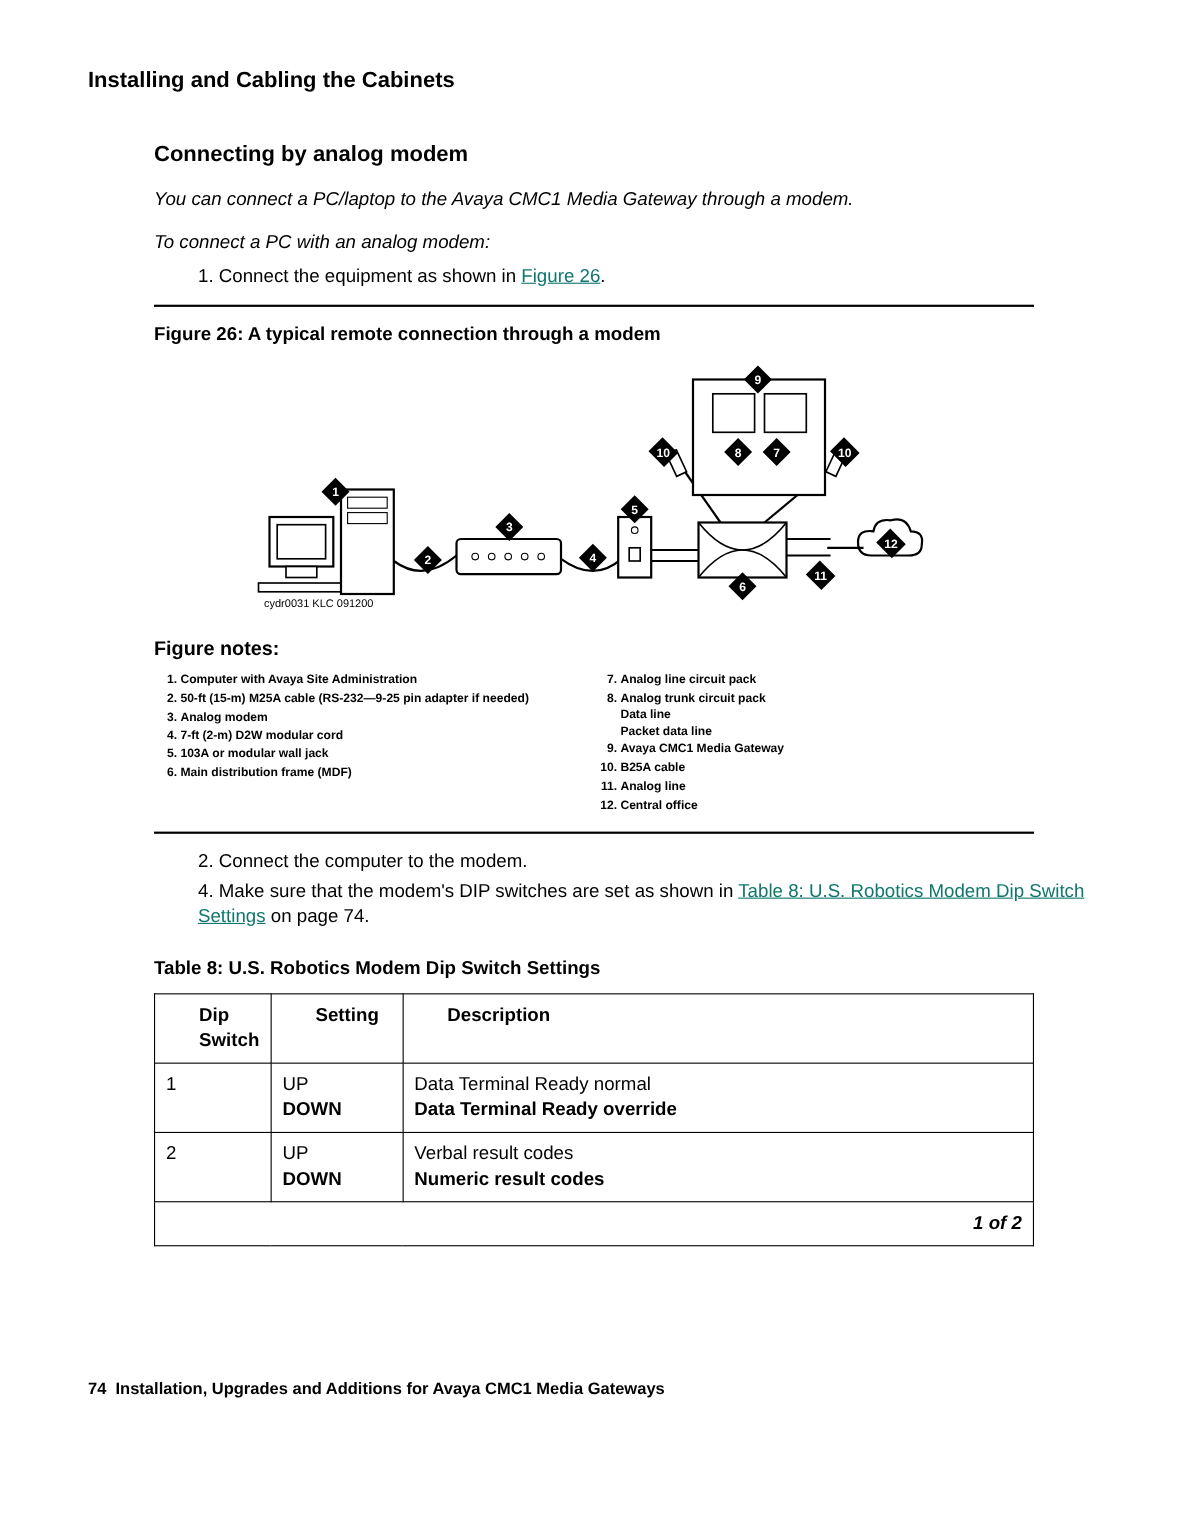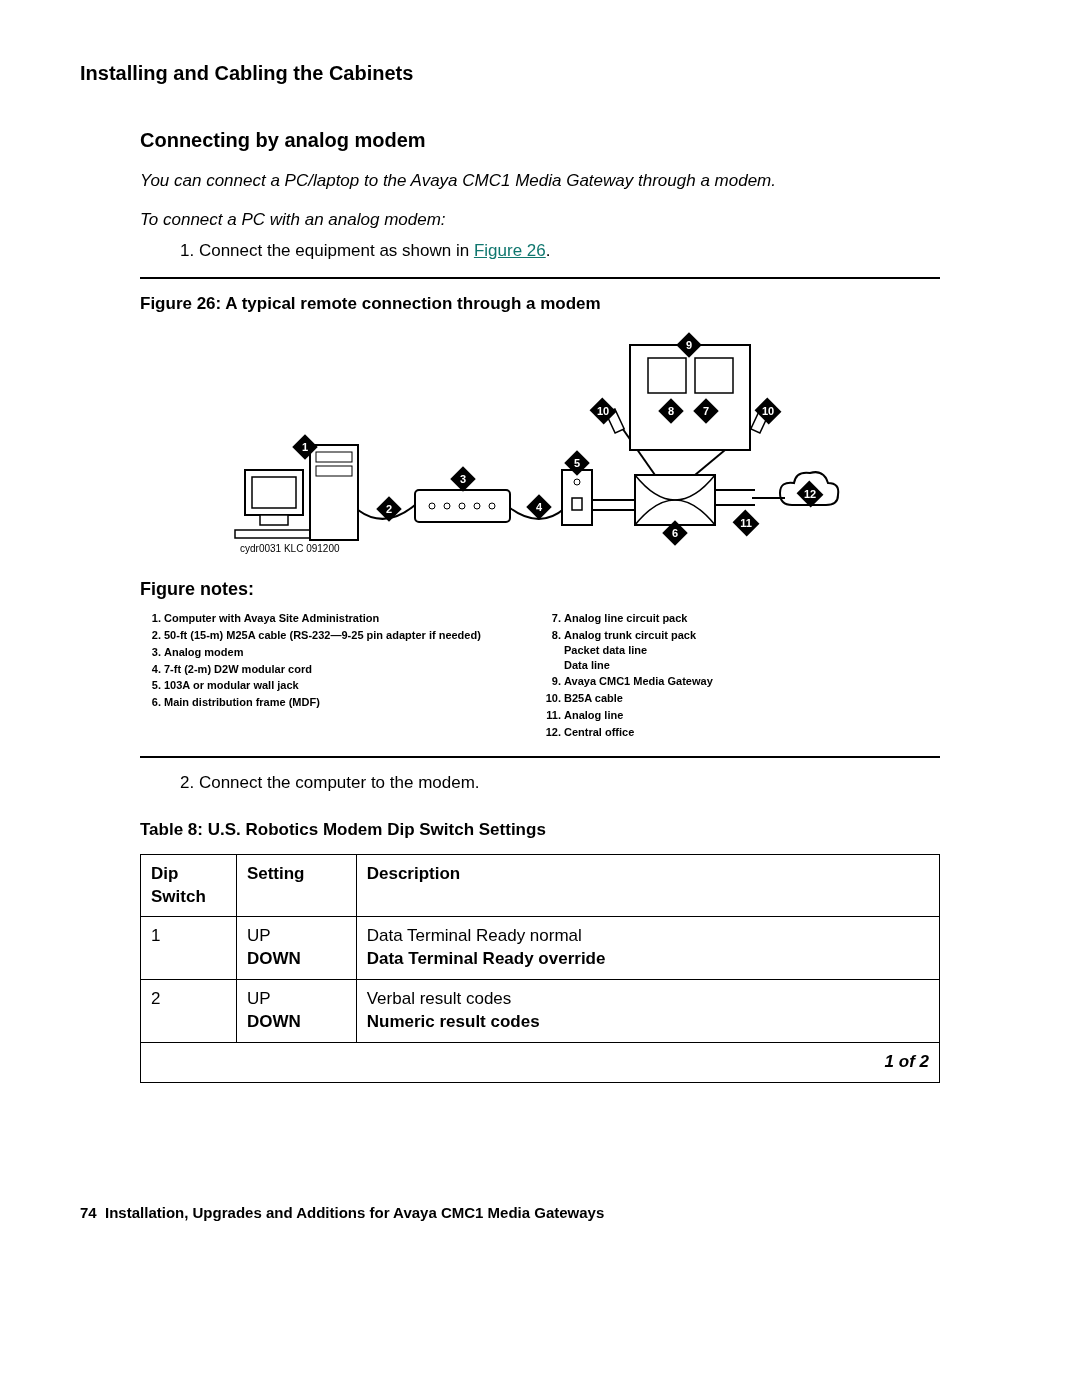--- a/index.html
+++ b/index.html
@@ -87,20 +87,21 @@
   }
   th, td {
     border: 1.5px solid #000;
     padding: 8px 10px;
     text-align: left;
     vertical-align: top;
     font-size: 17px;
   }
   th {
     font-weight: bold;
+    padding-left: 40px;
   }
   .pager-row td {
     text-align: right;
     font-style: italic;
     font-weight: bold;
   }
   .footer {
     margin-top: 120px;
     font-weight: bold;
     font-size: 15px;
@@ -263,35 +264,38 @@
       <li>7-ft (2-m) D2W modular cord</li>
       <li>103A or modular wall jack</li>
       <li>Main distribution frame (MDF)</li>
     </ol>
   </div>
   <div class="notes-col">
     <ol start="7">
       <li>Analog line circuit pack</li>
       <li>
         <span>Analog trunk circuit pack</span>
+        <span class="sub">Data line</span>
         <span class="sub">Packet data line</span>
-        <span class="sub">Data line</span>
       </li>
       <li>Avaya CMC1 Media Gateway</li>
       <li>B25A cable</li>
       <li>Analog line</li>
       <li>Central office</li>
     </ol>
   </div>
 </div>
 
 <hr class="hr">
 
 <div class="step-list">
   <div class="step-item">2. Connect the computer to the modem.</div>
+  <div class="step-item">
+    <span>4. Make sure that the modem's DIP switches are set as shown in </span><span class="link">Table 8:  U.S. Robotics Modem Dip Switch Settings</span><span> on page 74.</span>
+  </div>
 </div>
 
 <div class="table-caption">Table 8: U.S. Robotics Modem Dip Switch Settings</div>
 
 <table>
   <tbody>
       <tr>
     <th style="width:12%">Dip Switch</th>
     <th style="width:15%">Setting</th>
     <th>Description</th>

